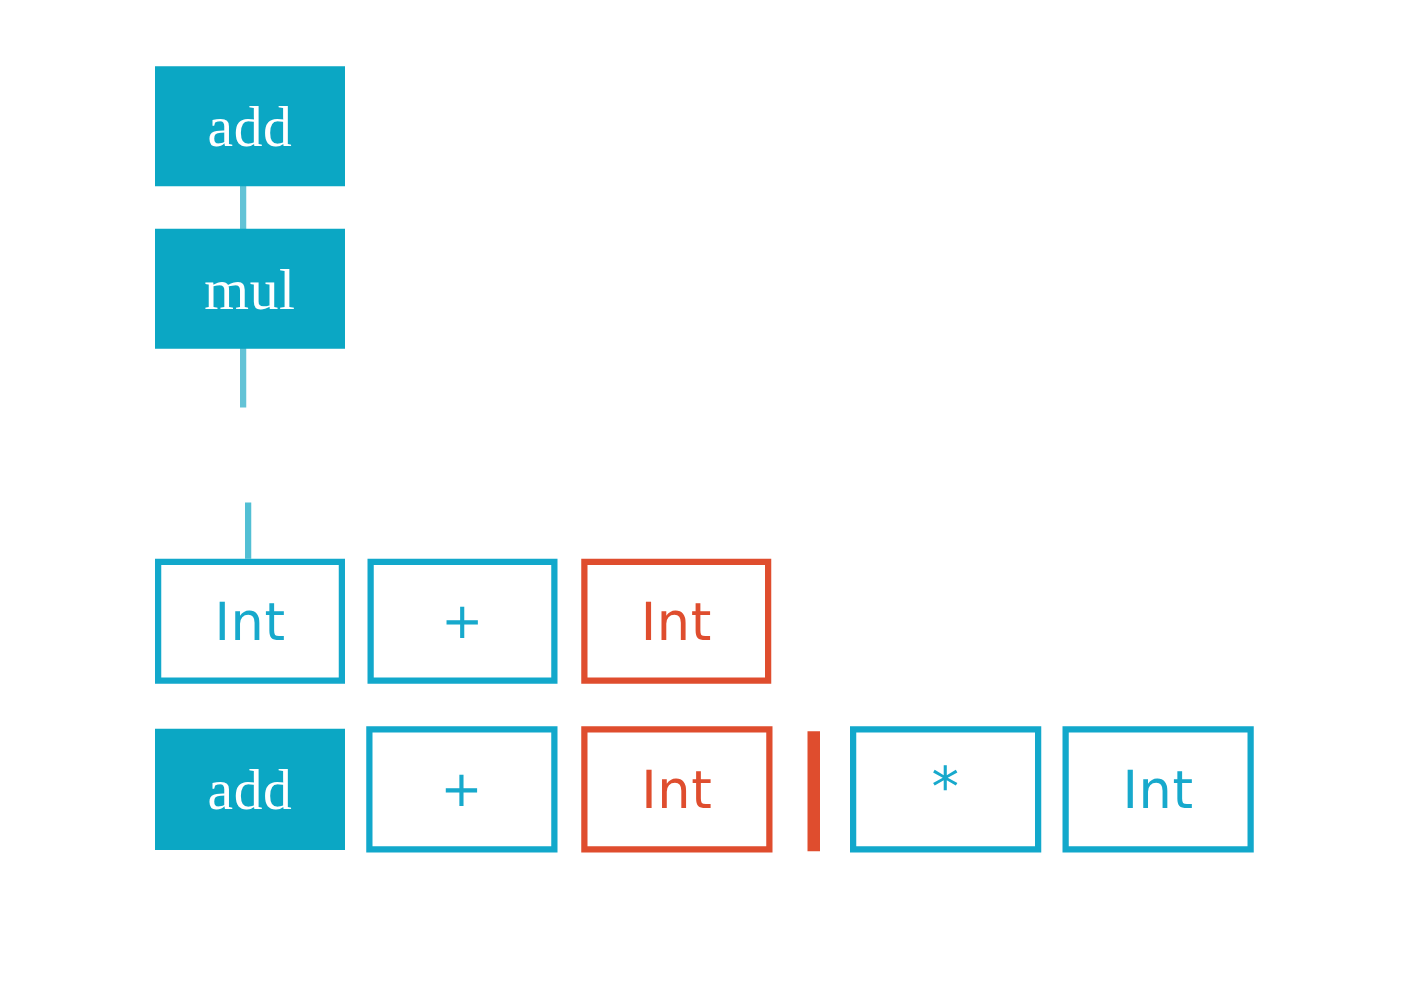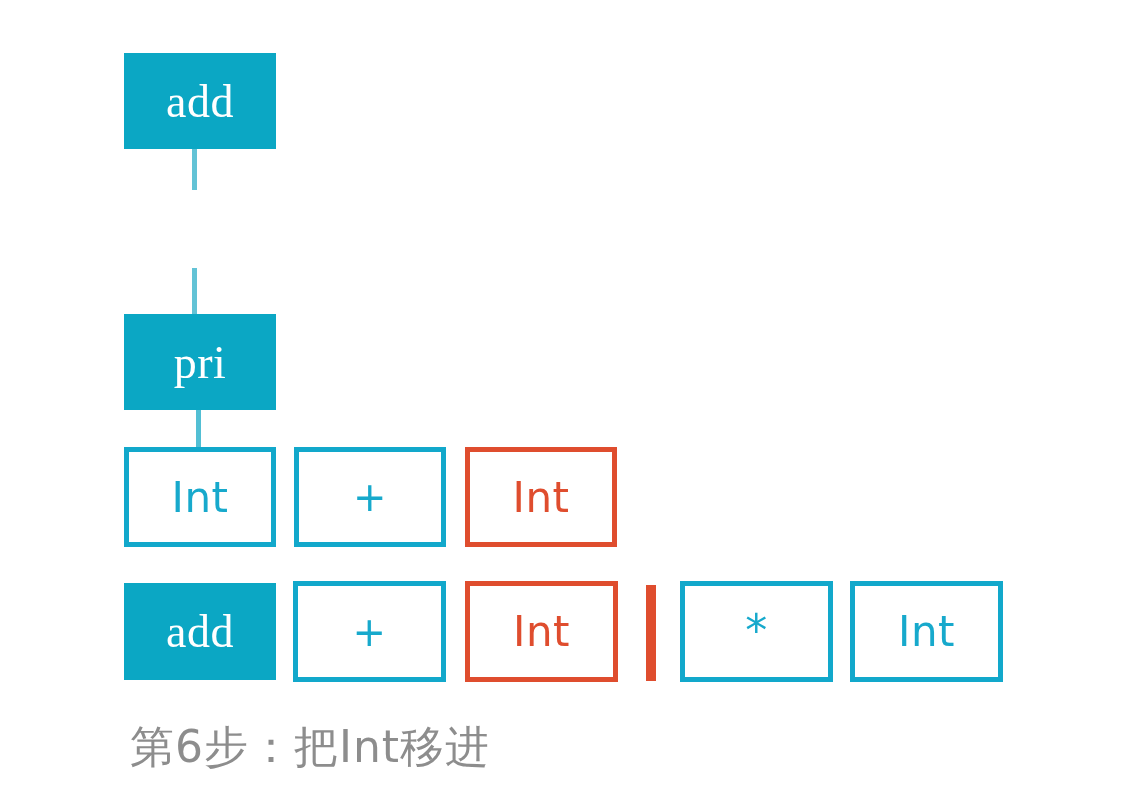--- a/index.html
+++ b/index.html
@@ -90,24 +90,24 @@
 <div id="canvas">
 
   <div class="connector pale" style="left:192px; top:140px; height:50px;"></div>
   <div class="connector pale" style="left:192px; top:268px; height:58px;"></div>
   <div class="connector" style="left:196px; top:402px; height:48px;"></div>
 
   <div class="node filled" style="left:124px; top:53px; width:152px; height:96px;">
     <span>add</span>
   </div>
 
+  <div class="node filled" style="left:124px; top:183px; width:152px; height:96px;">
+    <span>mul</span>
+  </div>
 
-  <div class="node filled" style="left:124px; top:314px; width:152px; height:96px;">
-    <span>pri</span>
-  </div>
 
   <div class="node outline-teal" style="left:124px; top:447px; width:152px; height:100px;">
     <span>Int</span>
   </div>
 
   <div class="node outline-teal op" style="left:294px; top:447px; width:152px; height:100px;">
     <span>+</span>
   </div>
 
   <div class="node outline-red" style="left:465px; top:447px; width:152px; height:100px;">
@@ -129,17 +129,14 @@
   <div class="sep-bar" style="left:646px; top:585px; width:10px; height:96px;"></div>
 
   <div class="node outline-teal star" style="left:680px; top:581px; width:153px; height:101px;">
     <span>*</span>
   </div>
 
   <div class="node outline-teal" style="left:850px; top:581px; width:153px; height:101px;">
     <span>Int</span>
   </div>
 
-  <div class="caption" style="left:130px; top:718px;">
-    <span>第6步：把Int移进</span>
-  </div>
 
 </div>
 
 </body></html>

